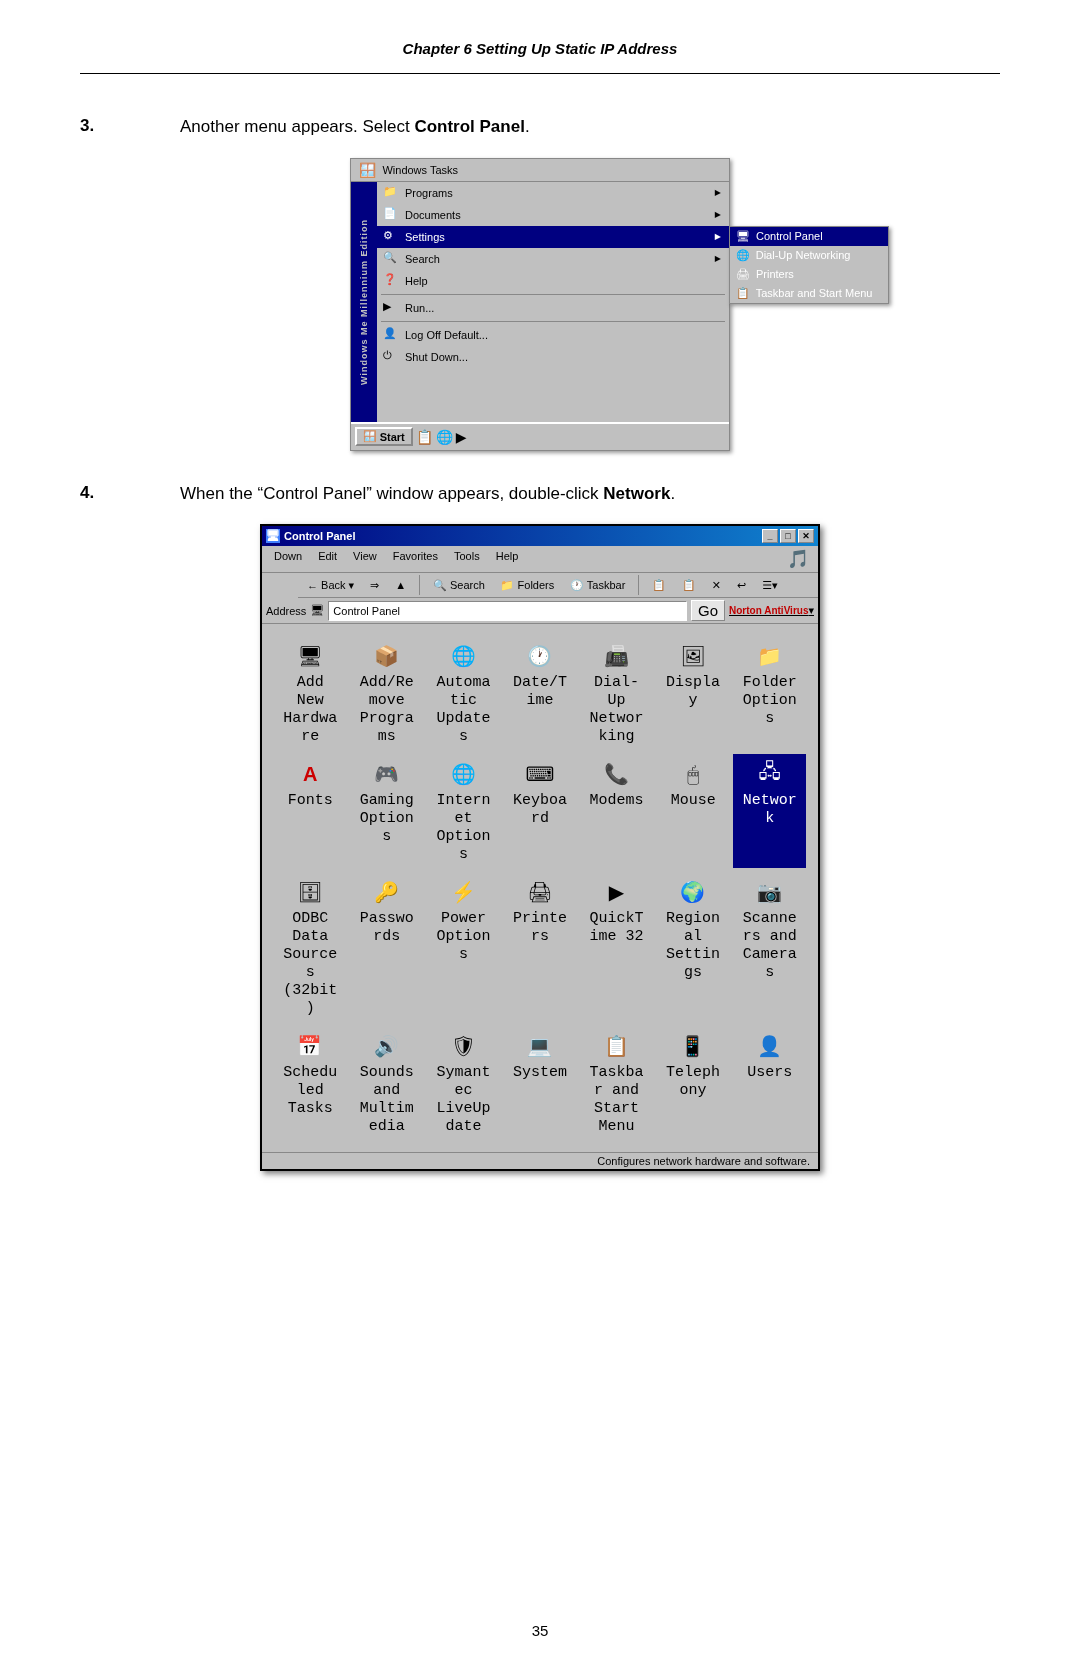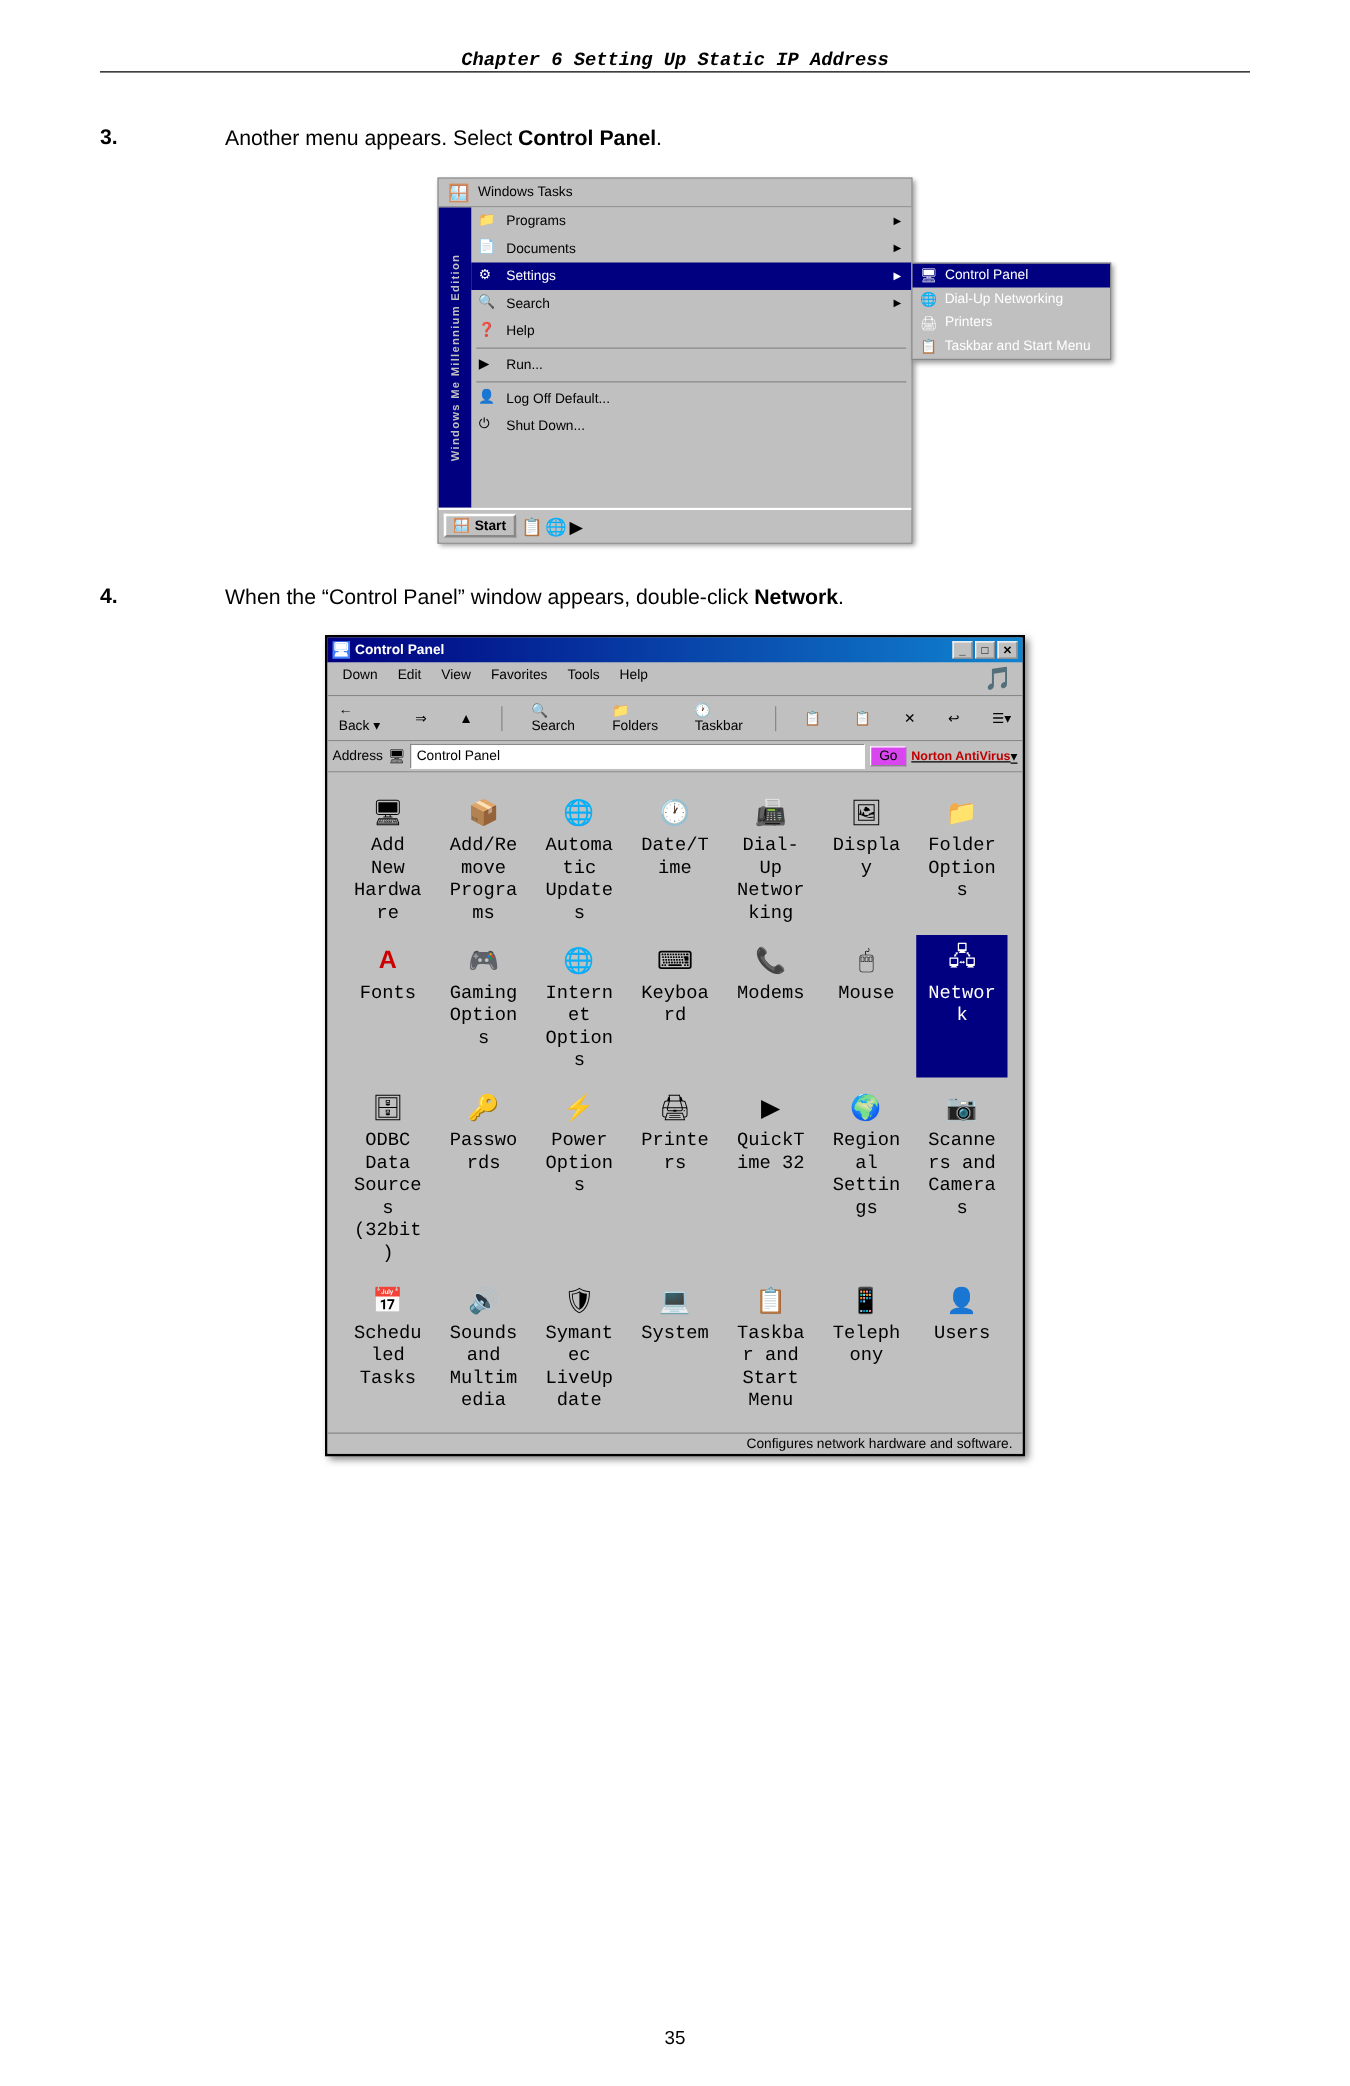--- a/index.html
+++ b/index.html
@@ -18,23 +18,23 @@
       padding: 40px 80px 60px 80px;
       position: relative;
     }
 
     .chapter-header {
       text-align: center;
       font-size: 15px;
       font-weight: bold;
       font-style: italic;
       border-bottom: 1px solid #000;
-      padding-bottom: 0;
+      padding-bottom: 16px;
       margin-bottom: 40px;
-      font-family: Liberation Mono, monospace;
+      font-family: Liberation Sans, sans-serif;
     }
 
     .step-number {
       font-size: 17px;
       font-weight: bold;
       font-family: Arial, sans-serif;
       min-width: 40px;
       padding-top: 2px;
     }
 
@@ -254,22 +254,23 @@
       padding: 2px 8px;
       font-size: 11px;
       cursor: default;
     }
 
     .toolbar {
       background: #c0c0c0;
       padding: 2px 4px;
       display: flex;
       align-items: center;
-      gap: 16px;
+      gap: 6px;
       border-bottom: 1px solid #888;
+      margin-left: 36px;
     }
 
     .tb-btn {
       background: #c0c0c0;
       border: 1px solid transparent;
       padding: 2px 4px;
       font-size: 11px;
       cursor: pointer;
       display: flex;
       align-items: center;
@@ -299,25 +300,25 @@
       border-color: #888 #fff #fff #888;
       padding: 1px 4px;
       flex: 1;
       font-size: 11px;
       height: 20px;
       display: flex;
       align-items: center;
     }
 
     .go-btn {
-      background: #d946ef;
+      background: #e5e5e5;
       border: 1px solid;
       border-color: #fff #888 #888 #fff;
       padding: 1px 6px;
-      font-size: 11px;
+      font-size: 15px;
       cursor: pointer;
     }
 
     .norton-area {
       font-size: 11px;
       display: flex;
       align-items: center;
       text-decoration: underline;
     }
 

